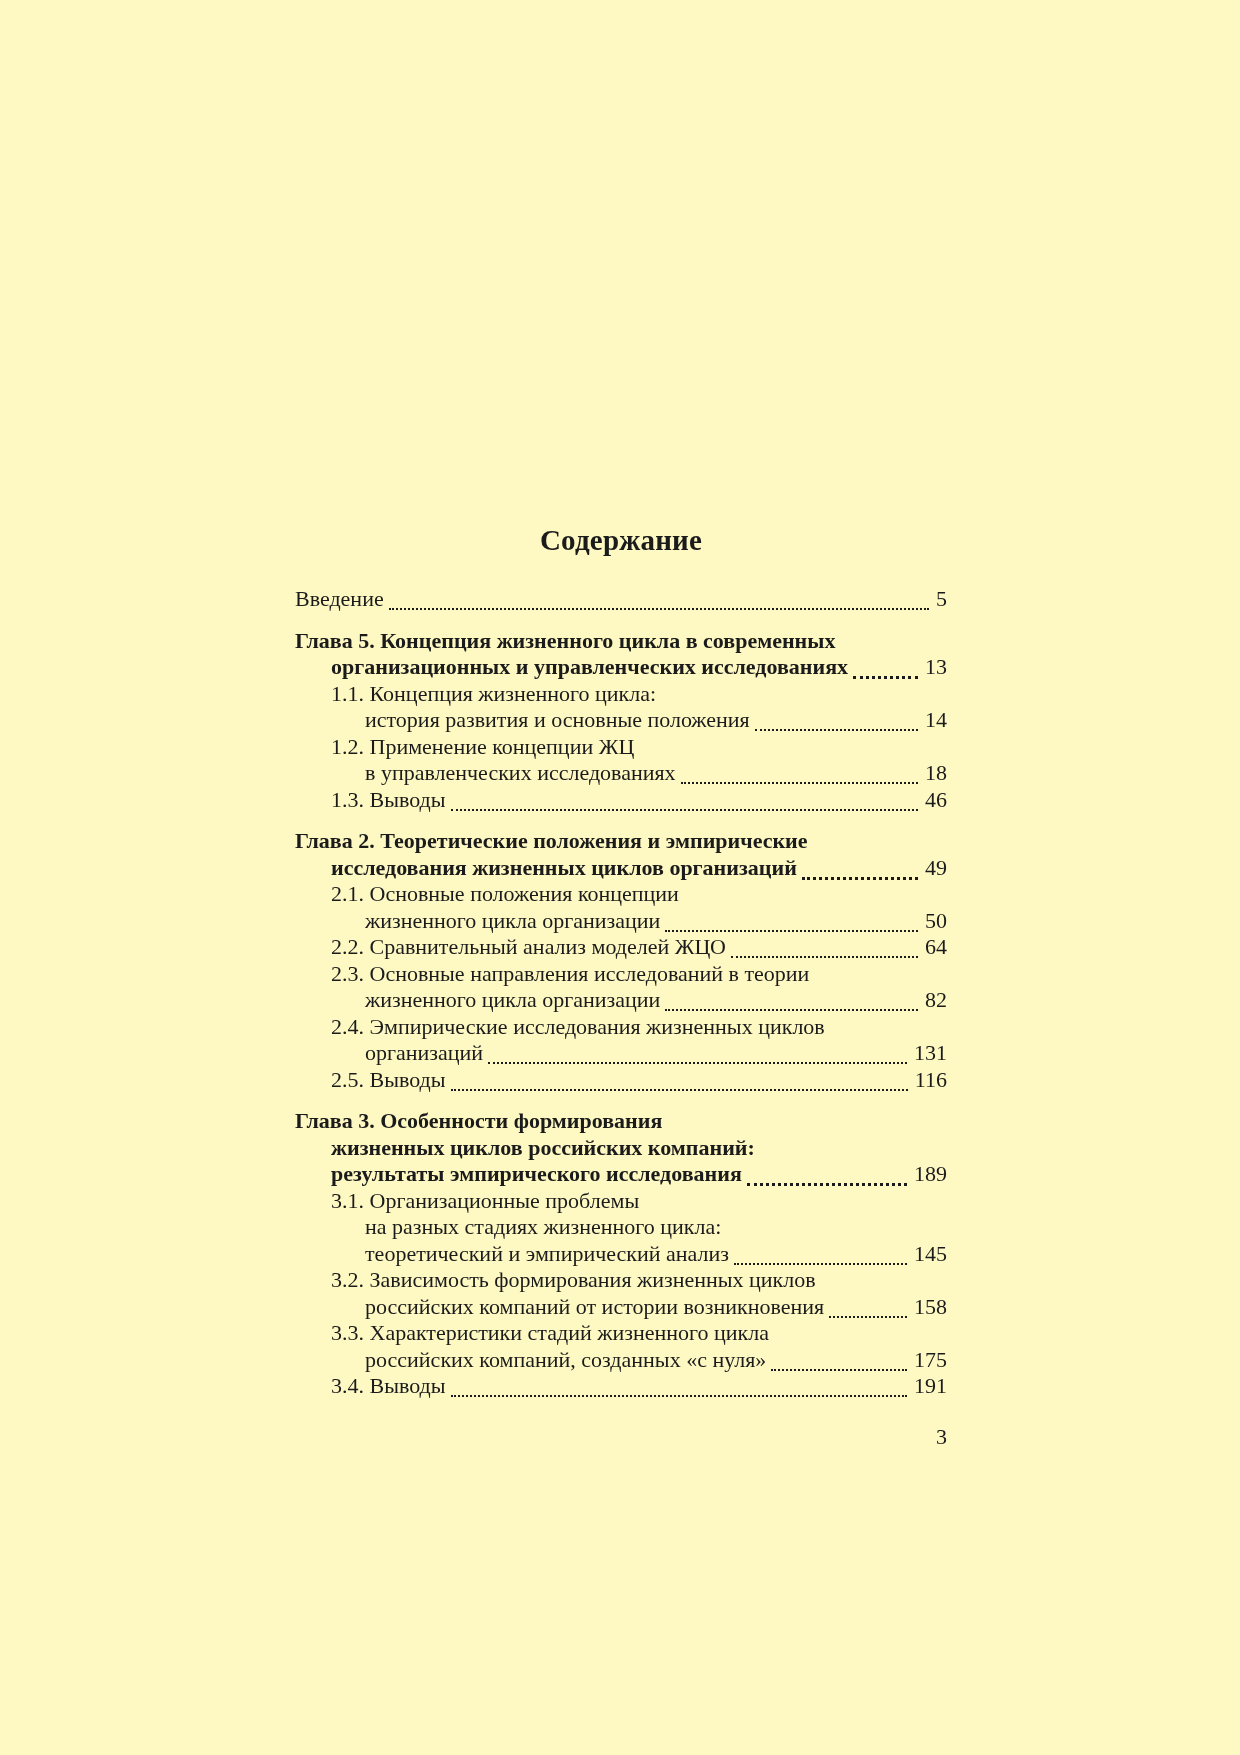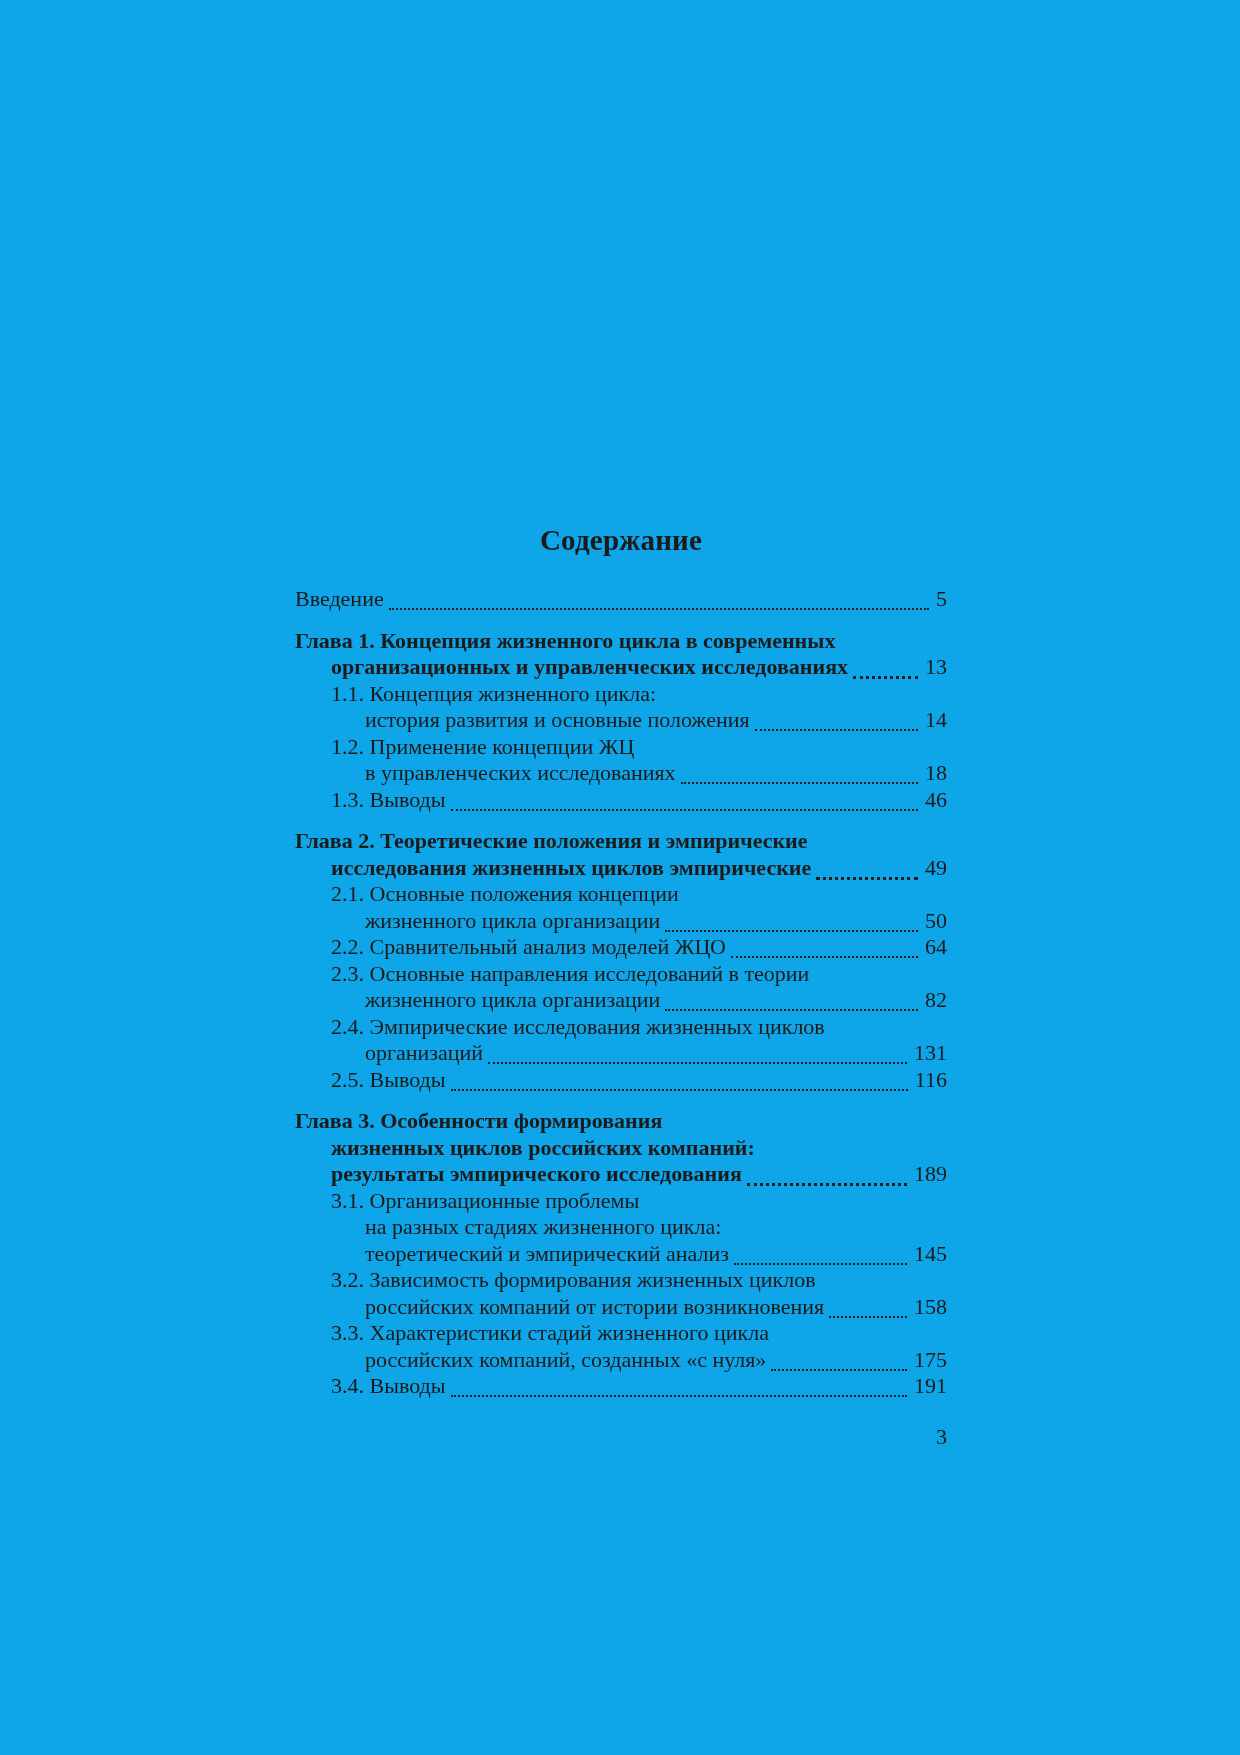--- a/index.html
+++ b/index.html
@@ -5,21 +5,21 @@
   html, body { margin: 0; padding: 0; }
   body {
     width: 1240px; height: 1755px;
     background: #ffffff;
     font-family: "Liberation Serif", "DejaVu Serif", serif;
     color: #1b1b1b;
   }
   .sheet {
     position: relative;
     width: 1240px; height: 1755px;
-    background: #0ea5e9;
+    background: #fef9c3;
     overflow: hidden;
   }
   .content {
     position: absolute;
     left: 295px; top: 522px;
     width: 652px;
   }
   .toc-title {
     text-align: center;
     font-weight: bold;
@@ -63,21 +63,21 @@
 <div class="sheet">
   <div class="content">
     <h1 class="toc-title">Содержание</h1>
 
     <div>
         <div class="row ind0 row-flex">
           <span class="t">Введение</span>
           <span class="dots"></span>
           <span class="pg">5</span>
         </div>
-        <div class="row ind0 b gap"><span class="t">Глава 1. Концепция жизненного цикла в современных</span></div>
+        <div class="row ind0 b gap"><span class="t">Глава 5. Концепция жизненного цикла в современных</span></div>
         <div class="row ind1 b row-flex">
           <span class="t">организационных и управленческих исследованиях</span>
           <span class="dots"></span>
           <span class="pg">13</span>
         </div>
         <div class="row ind1"><span class="t">1.1. Концепция жизненного цикла:</span></div>
         <div class="row ind2 row-flex">
           <span class="t">история развития и основные положения</span>
           <span class="dots"></span>
           <span class="pg">14</span>
@@ -88,21 +88,21 @@
           <span class="dots"></span>
           <span class="pg">18</span>
         </div>
         <div class="row ind1 row-flex">
           <span class="t">1.3. Выводы</span>
           <span class="dots"></span>
           <span class="pg">46</span>
         </div>
         <div class="row ind0 b gap"><span class="t">Глава 2. Теоретические положения и эмпирические</span></div>
         <div class="row ind1 b row-flex">
-          <span class="t">исследования жизненных циклов эмпирические</span>
+          <span class="t">исследования жизненных циклов организаций</span>
           <span class="dots"></span>
           <span class="pg">49</span>
         </div>
         <div class="row ind1"><span class="t">2.1. Основные положения концепции</span></div>
         <div class="row ind2 row-flex">
           <span class="t">жизненного цикла организации</span>
           <span class="dots"></span>
           <span class="pg">50</span>
         </div>
         <div class="row ind1 row-flex">

